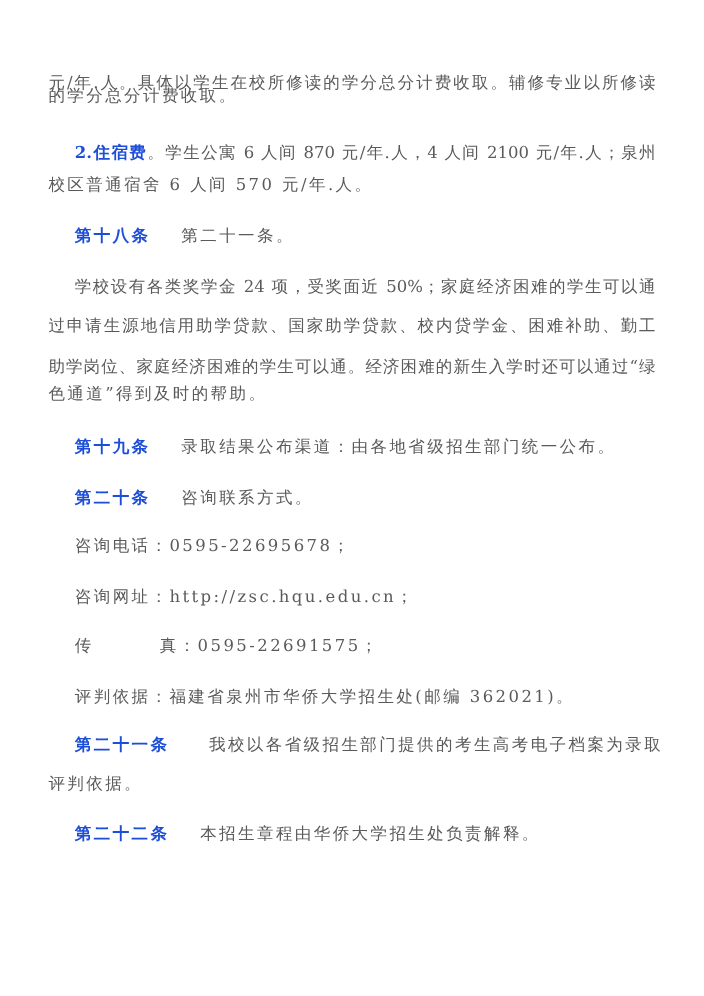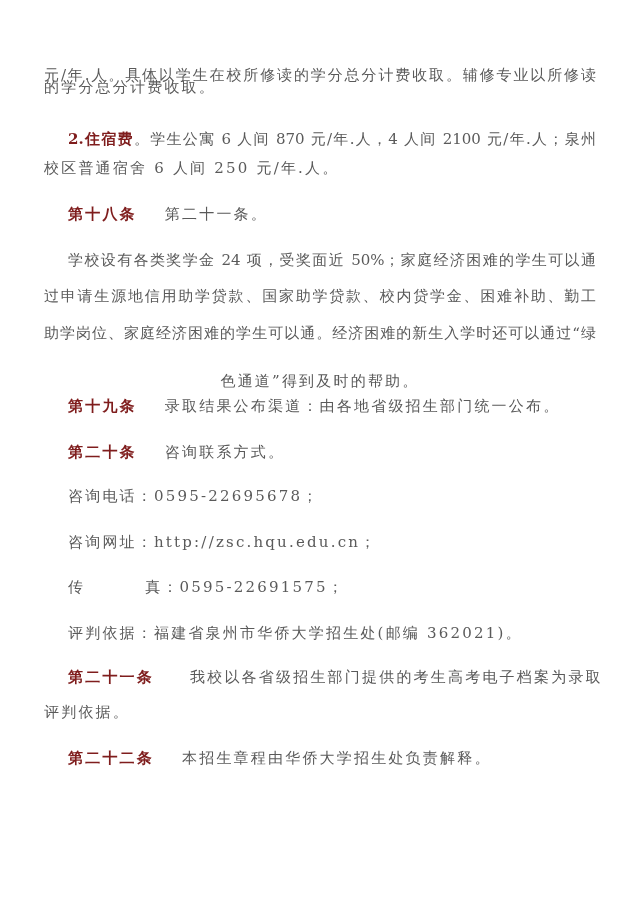--- a/index.html
+++ b/index.html
@@ -12,42 +12,42 @@
   .line {
     position: absolute;
     left: 44px;
     width: 552px;
     white-space: nowrap;
     letter-spacing: 2.2px;
     line-height: 20px;
   }
   .indent { left: 68px; width: 528px; }
   .justify { text-align: justify; text-align-last: justify; letter-spacing: 0; }
-  .bold { font-weight: bold; color: #7f1d1d; }
+  .bold { font-weight: bold; color: #1d4ed8; }
   .gap { display: inline-block; width: 28px; }
   .gap-wide { display: inline-block; width: 36px; }
   .fax-gap { display: inline-block; width: 60px; }
 </style>
 </head>
 <body>
 
 <div>
 
   <div class="line justify" style="top:37px;margin-top:28px;">元/年.人。具体以学生在校所修读的学分总分计费收取。辅修专业以所修读</div>
   <div class="line" style="top:77px;">的学分总分计费收取。</div>
 
   <div class="line indent justify" style="top:129px;"><span class="bold">2.住宿费</span><span>。学生公寓 6 人间 870 元/年.人，4 人间 2100 元/年.人；泉州</span></div>
-  <div class="line" style="top:158px;">校区普通宿舍 6 人间 250 元/年.人。</div>
+  <div class="line" style="top:158px;">校区普通宿舍 6 人间 570 元/年.人。</div>
 
   <div class="line indent" style="top:204px;"><span class="bold">第十八条</span><span class="gap"></span><span>第二十一条。</span></div>
 
   <div class="line indent justify" style="top:250px;">学校设有各类奖学金 24 项，受奖面近 50%；家庭经济困难的学生可以通</div>
   <div class="line justify" style="top:286px;">过申请生源地信用助学贷款、国家助学贷款、校内贷学金、困难补助、勤工</div>
   <div class="line justify" style="top:323px;">助学岗位、家庭经济困难的学生可以通。经济困难的新生入学时还可以通过“绿</div>
-  <div class="line" style="top:371px;text-align:center;">色通道”得到及时的帮助。</div>
+  <div class="line" style="top:348px;">色通道”得到及时的帮助。</div>
 
   <div class="line indent" style="top:396px;"><span class="bold">第十九条</span><span class="gap"></span><span>录取结果公布渠道：由各地省级招生部门统一公布。</span></div>
 
   <div class="line indent" style="top:442px;"><span class="bold">第二十条</span><span class="gap"></span><span>咨询联系方式。</span></div>
 
   <div class="line indent" style="top:486px;"><span>咨询电话：</span><span>0595-22695678；</span></div>
 
   <div class="line indent" style="top:532px;"><span>咨询网址：</span><span>http://zsc.hqu.edu.cn；</span></div>
 
   <div class="line indent" style="top:577px;"><span>传</span><span class="fax-gap"></span><span>真：</span><span>0595-22691575；</span></div>

